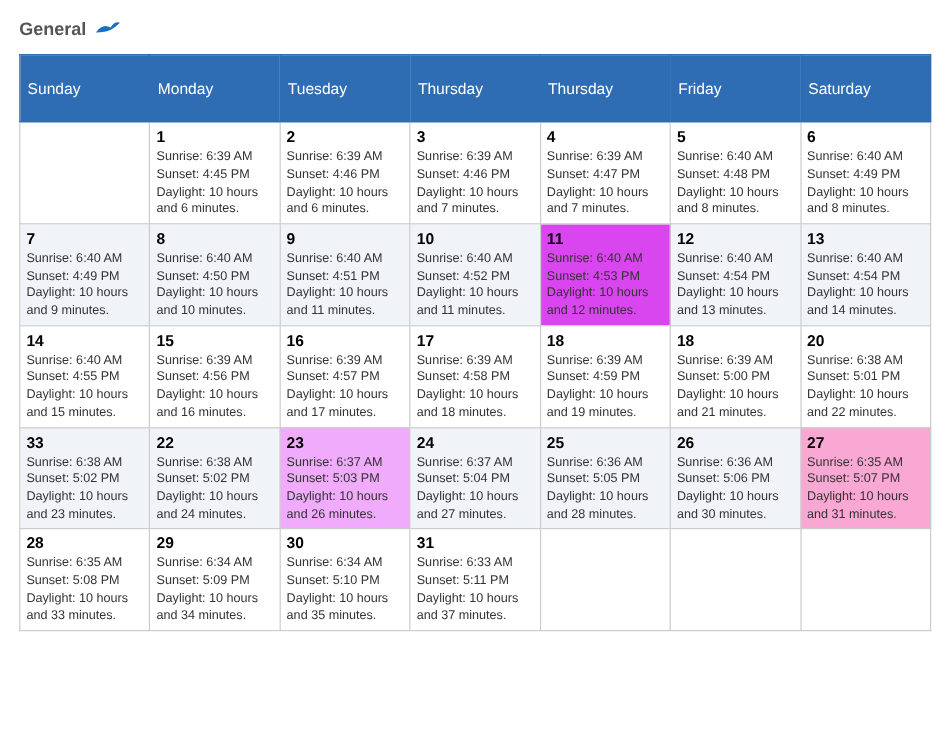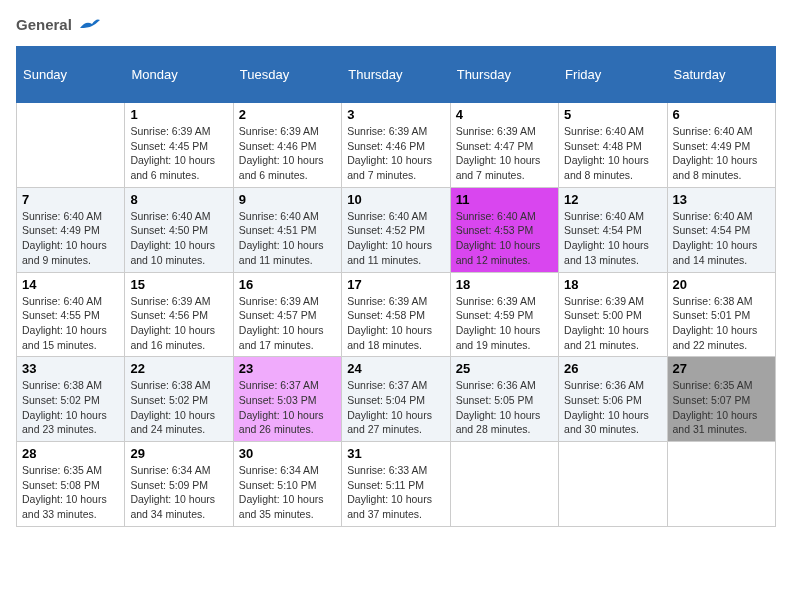--- a/index.html
+++ b/index.html
@@ -288,21 +288,21 @@
 Daylight: 10 hours
 and 28 minutes.</div>
         </td>
         <td style="background: rgb(240, 244, 248);">
           <span class="day-num">26</span>
           <div class="day-info" style="white-space: pre-line;">Sunrise: 6:36 AM
 Sunset: 5:06 PM
 Daylight: 10 hours
 and 30 minutes.</div>
         </td>
-        <td style="background: #a3a3a3;">
+        <td style="background: #f9a8d4;">
           <span class="day-num">27</span>
           <div class="day-info" style="white-space: pre-line;">Sunrise: 6:35 AM
 Sunset: 5:07 PM
 Daylight: 10 hours
 and 31 minutes.</div>
         </td>
       </tr>
       <tr>
         <td>
           <span class="day-num">28</span>

